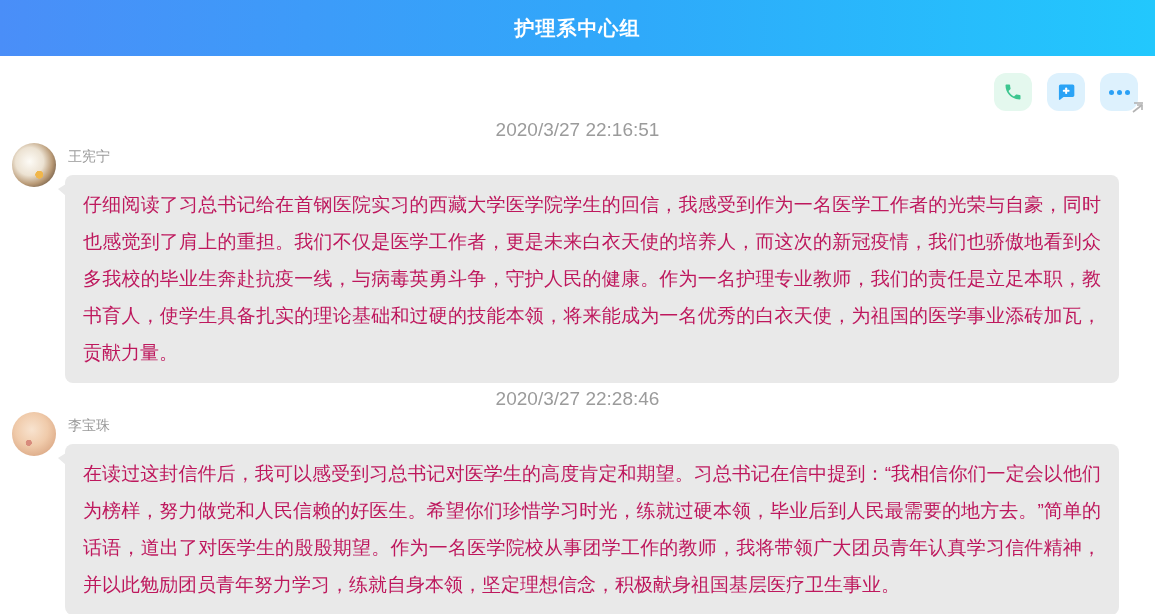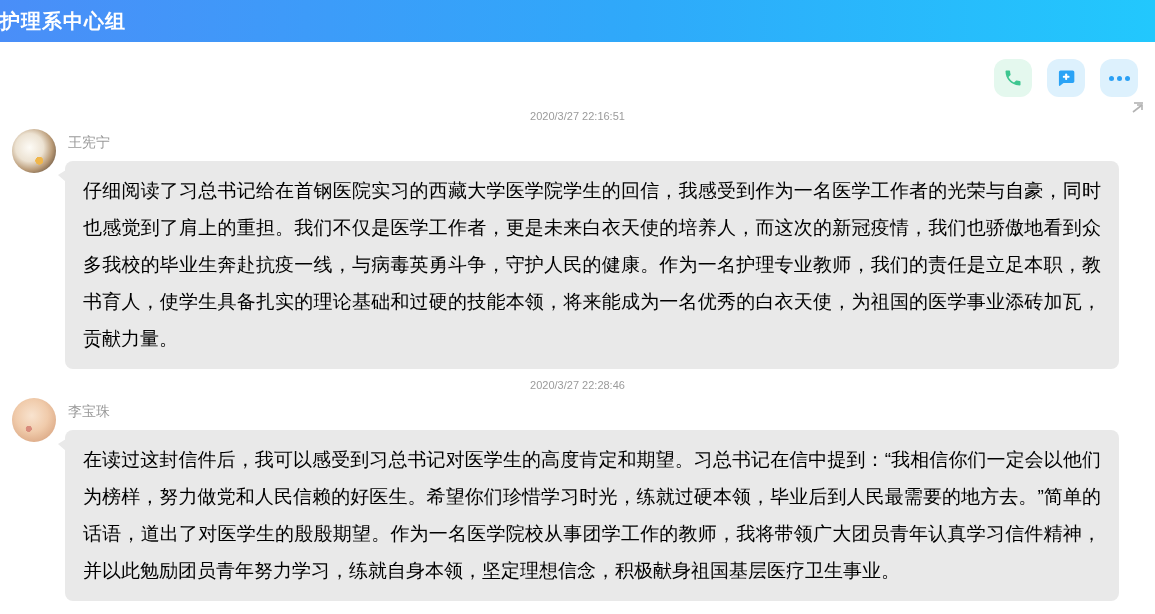--- a/index.html
+++ b/index.html
@@ -5,25 +5,25 @@
   * { margin: 0; padding: 0; box-sizing: border-box; }
   html, body { width: 1155px; height: 614px; overflow: hidden; }
   body {
     font-family: "Liberation Sans", "DejaVu Sans", sans-serif;
     background: #ffffff;
     position: relative;
   }
 
   
   .chat-header {
-    height: 42px;
+    height: 56px;
     background: linear-gradient(90deg, #4a8ef8 0%, #2fa9fa 55%, #22c8fd 100%);
     display: flex;
     align-items: center;
-    justify-content: flex-start;
+    justify-content: center;
   }
   .chat-header .title {
     color: #ffffff;
     font-size: 20px;
     font-weight: 600;
     letter-spacing: 1px;
   }
 
   
   .toolbar {
@@ -56,21 +56,21 @@
     top: 97px;
     width: 18px;
     height: 18px;
     cursor: pointer;
   }
 
   
   .msg-time {
     text-align: center;
     color: #9b9b9b;
-    font-size: 11px;
+    font-size: 19px;
     line-height: 20px;
     margin: 8px 0 2px 0;
   }
   .message-row {
     display: flex;
     align-items: flex-start;
     padding: 0 36px 0 12px;
   }
   .avatar {
     width: 44px;
@@ -96,21 +96,21 @@
     line-height: 18px;
     margin: 5px 0 10px 3px;
   }
   .bubble {
     position: relative;
     background: #e9e9e9;
     border-radius: 8px;
     padding: 11px 18px 12px 18px;
     font-size: 19px;
     line-height: 37px;
-    color: #000000;
+    color: #be185d;
     text-align: justify;
   }
   .bubble::before {
     content: "";
     position: absolute;
     left: -7px;
     top: 9px;
     width: 0; height: 0;
     border-top: 5px solid transparent;
     border-bottom: 7px solid transparent;

